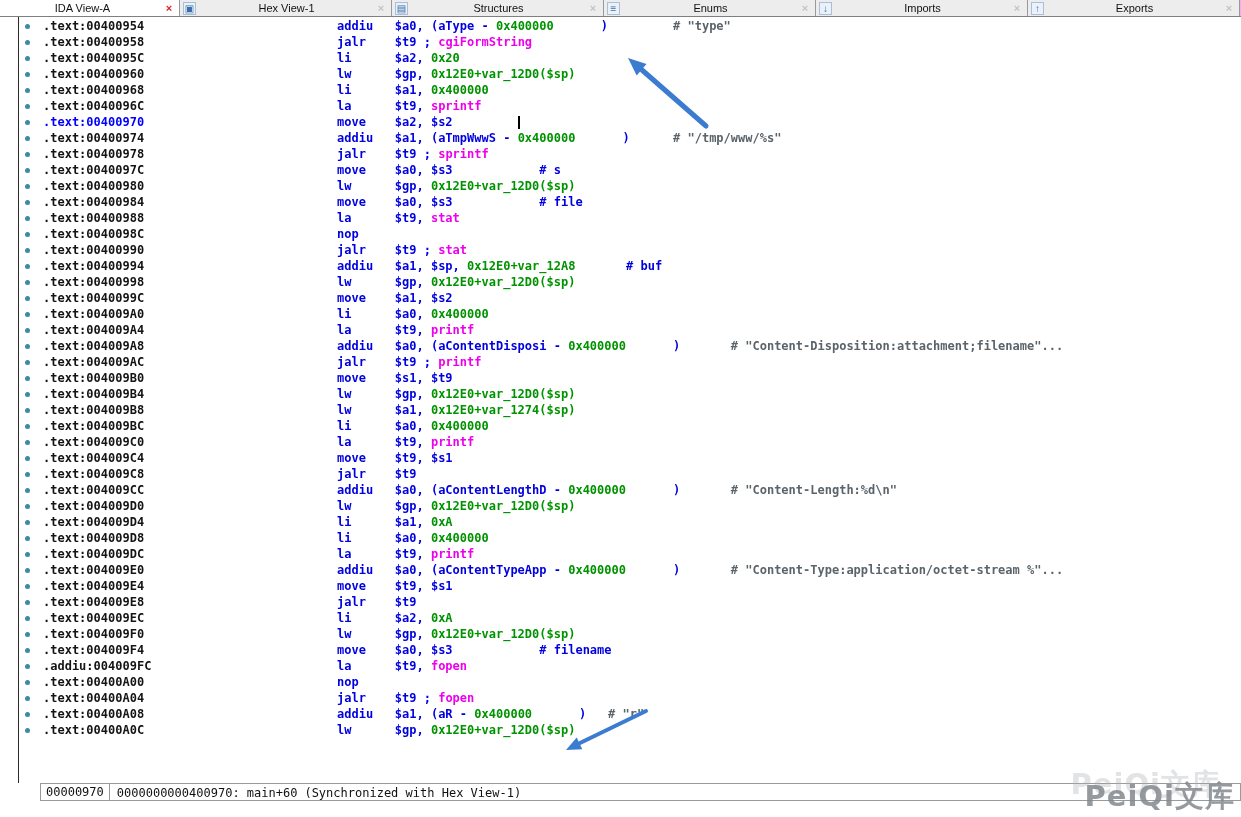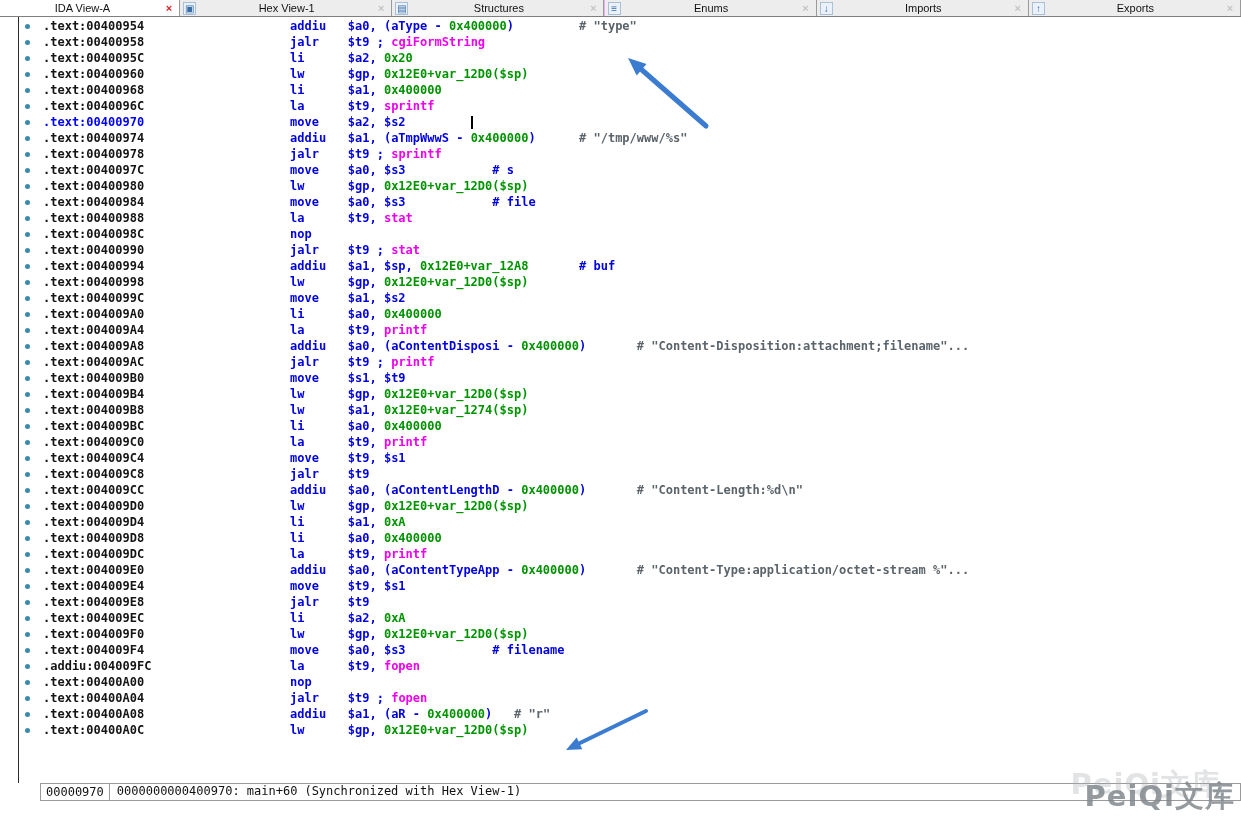--- a/index.html
+++ b/index.html
@@ -1,59 +1,59 @@
 <!DOCTYPE html>
 <html style="--ins: #0000e0; --num: #009300; --import: #ee00ee; --comment: #5b646b; --addr-current: #0000ff; --dot: #3a8aa8; --arrow: #3b7cd0;"><head>
 <meta charset="utf-8">
 <style>
   * { margin:0; padding:0; box-sizing:border-box; }
   html,body { width:1241px; height:817px; background:#ffffff; overflow:hidden; position:relative;
               font-family:"Liberation Sans", sans-serif; }
 
   
   .tabbar { display:flex; width:1241px; height:17px; background:#f0abfc;
-            border-bottom:1px solid #7f7f7f;justify-content:space-between; }
+            border-bottom:1px solid #7f7f7f; }
   .tab { display:flex; align-items:center; height:100%; padding:0 3px;
          background:#ededed; border-right:1px solid #9a9a9a; cursor:pointer; }
   .tab.active { background:#ffffff; }
   .tab-icon { display:inline-block; width:13px; height:13px; line-height:12px; text-align:center;
               font-size:10px; color:#3a6ea5; background:#eaf1fa; border:1px solid #a9bfd6;
               margin-right:3px; }
   .tab-label { flex:1; text-align:center; font-size:11px; color:#111; white-space:nowrap; overflow:hidden; }
   .tab-close { width:14px; text-align:center; font-size:11px; font-weight:bold; color:#c4c4c4; }
   .tab-close.red { color:#e02020; }
 
   
   .content { position:absolute; top:17px; left:0; right:0; bottom:34px; background:#fff; }
   .vline { position:absolute; left:18px; top:0; bottom:0; width:1px; background:#2a2a2a; }
   .listing { position:absolute; top:2px; left:0; right:0; }
   .line { position:relative; height:16px; line-height:16px; padding-left:43px; white-space:pre;
           font:bold 12px "DejaVu Sans Mono", monospace; color:#141414; }
   .dot { position:absolute; left:25px; top:5px; width:5px; height:5px; border-radius:50%;
          background:var(--dot); }
   .addr { display:inline-block; width:247px; color:#141414; }
   .line.current .addr { color:var(--addr-current); }
-  .tk-b  { color:var(--ins); }
+  .tk-b  { color:var(--ins);margin-left:47px; }
   .tk-g  { color:var(--num); }
   .tk-p  { color:var(--import); }
   .tk-c  { color:var(--comment); }
   .tk-cb { color:var(--ins); }
   .caret { display:inline-block; width:2px; height:13px; background:#000; vertical-align:middle;
            margin-left:65px; }
 
   
   .arrows { position:absolute; left:0; top:0; pointer-events:none; z-index:5; }
   .arrows line { stroke:var(--arrow); stroke-linecap:round; }
   .arrows .thick { stroke-width:5; }
   .arrows .thin  { stroke-width:4; }
   .arrows polygon { fill:var(--arrow); }
 
   
   .statusbar { position:absolute; left:40px; right:0; bottom:16px; height:18px;
-               border:1px solid #9a9a9a; background:#ffffff; display:flex; align-items:flex-start;
+               border:1px solid #9a9a9a; background:#ffffff; display:flex; align-items:flex-end;
                font:12px "DejaVu Sans Mono", monospace; color:#111; z-index:4; }
   .status-cell { height:100%; display:flex; align-items:center; padding:0 5px;
                  border-right:1px solid #9a9a9a; }
   .status-text { padding-left:7px; white-space:pre; }
   .status-sync { margin-left:7px; white-space:pre; }
 
   
   .watermark { position:absolute; right:6px; bottom:0; z-index:10;
                font-family:"DejaVu Sans", sans-serif; font-size:29px; font-weight:bold;
                letter-spacing:1px; color:rgba(130,136,142,0.85);

